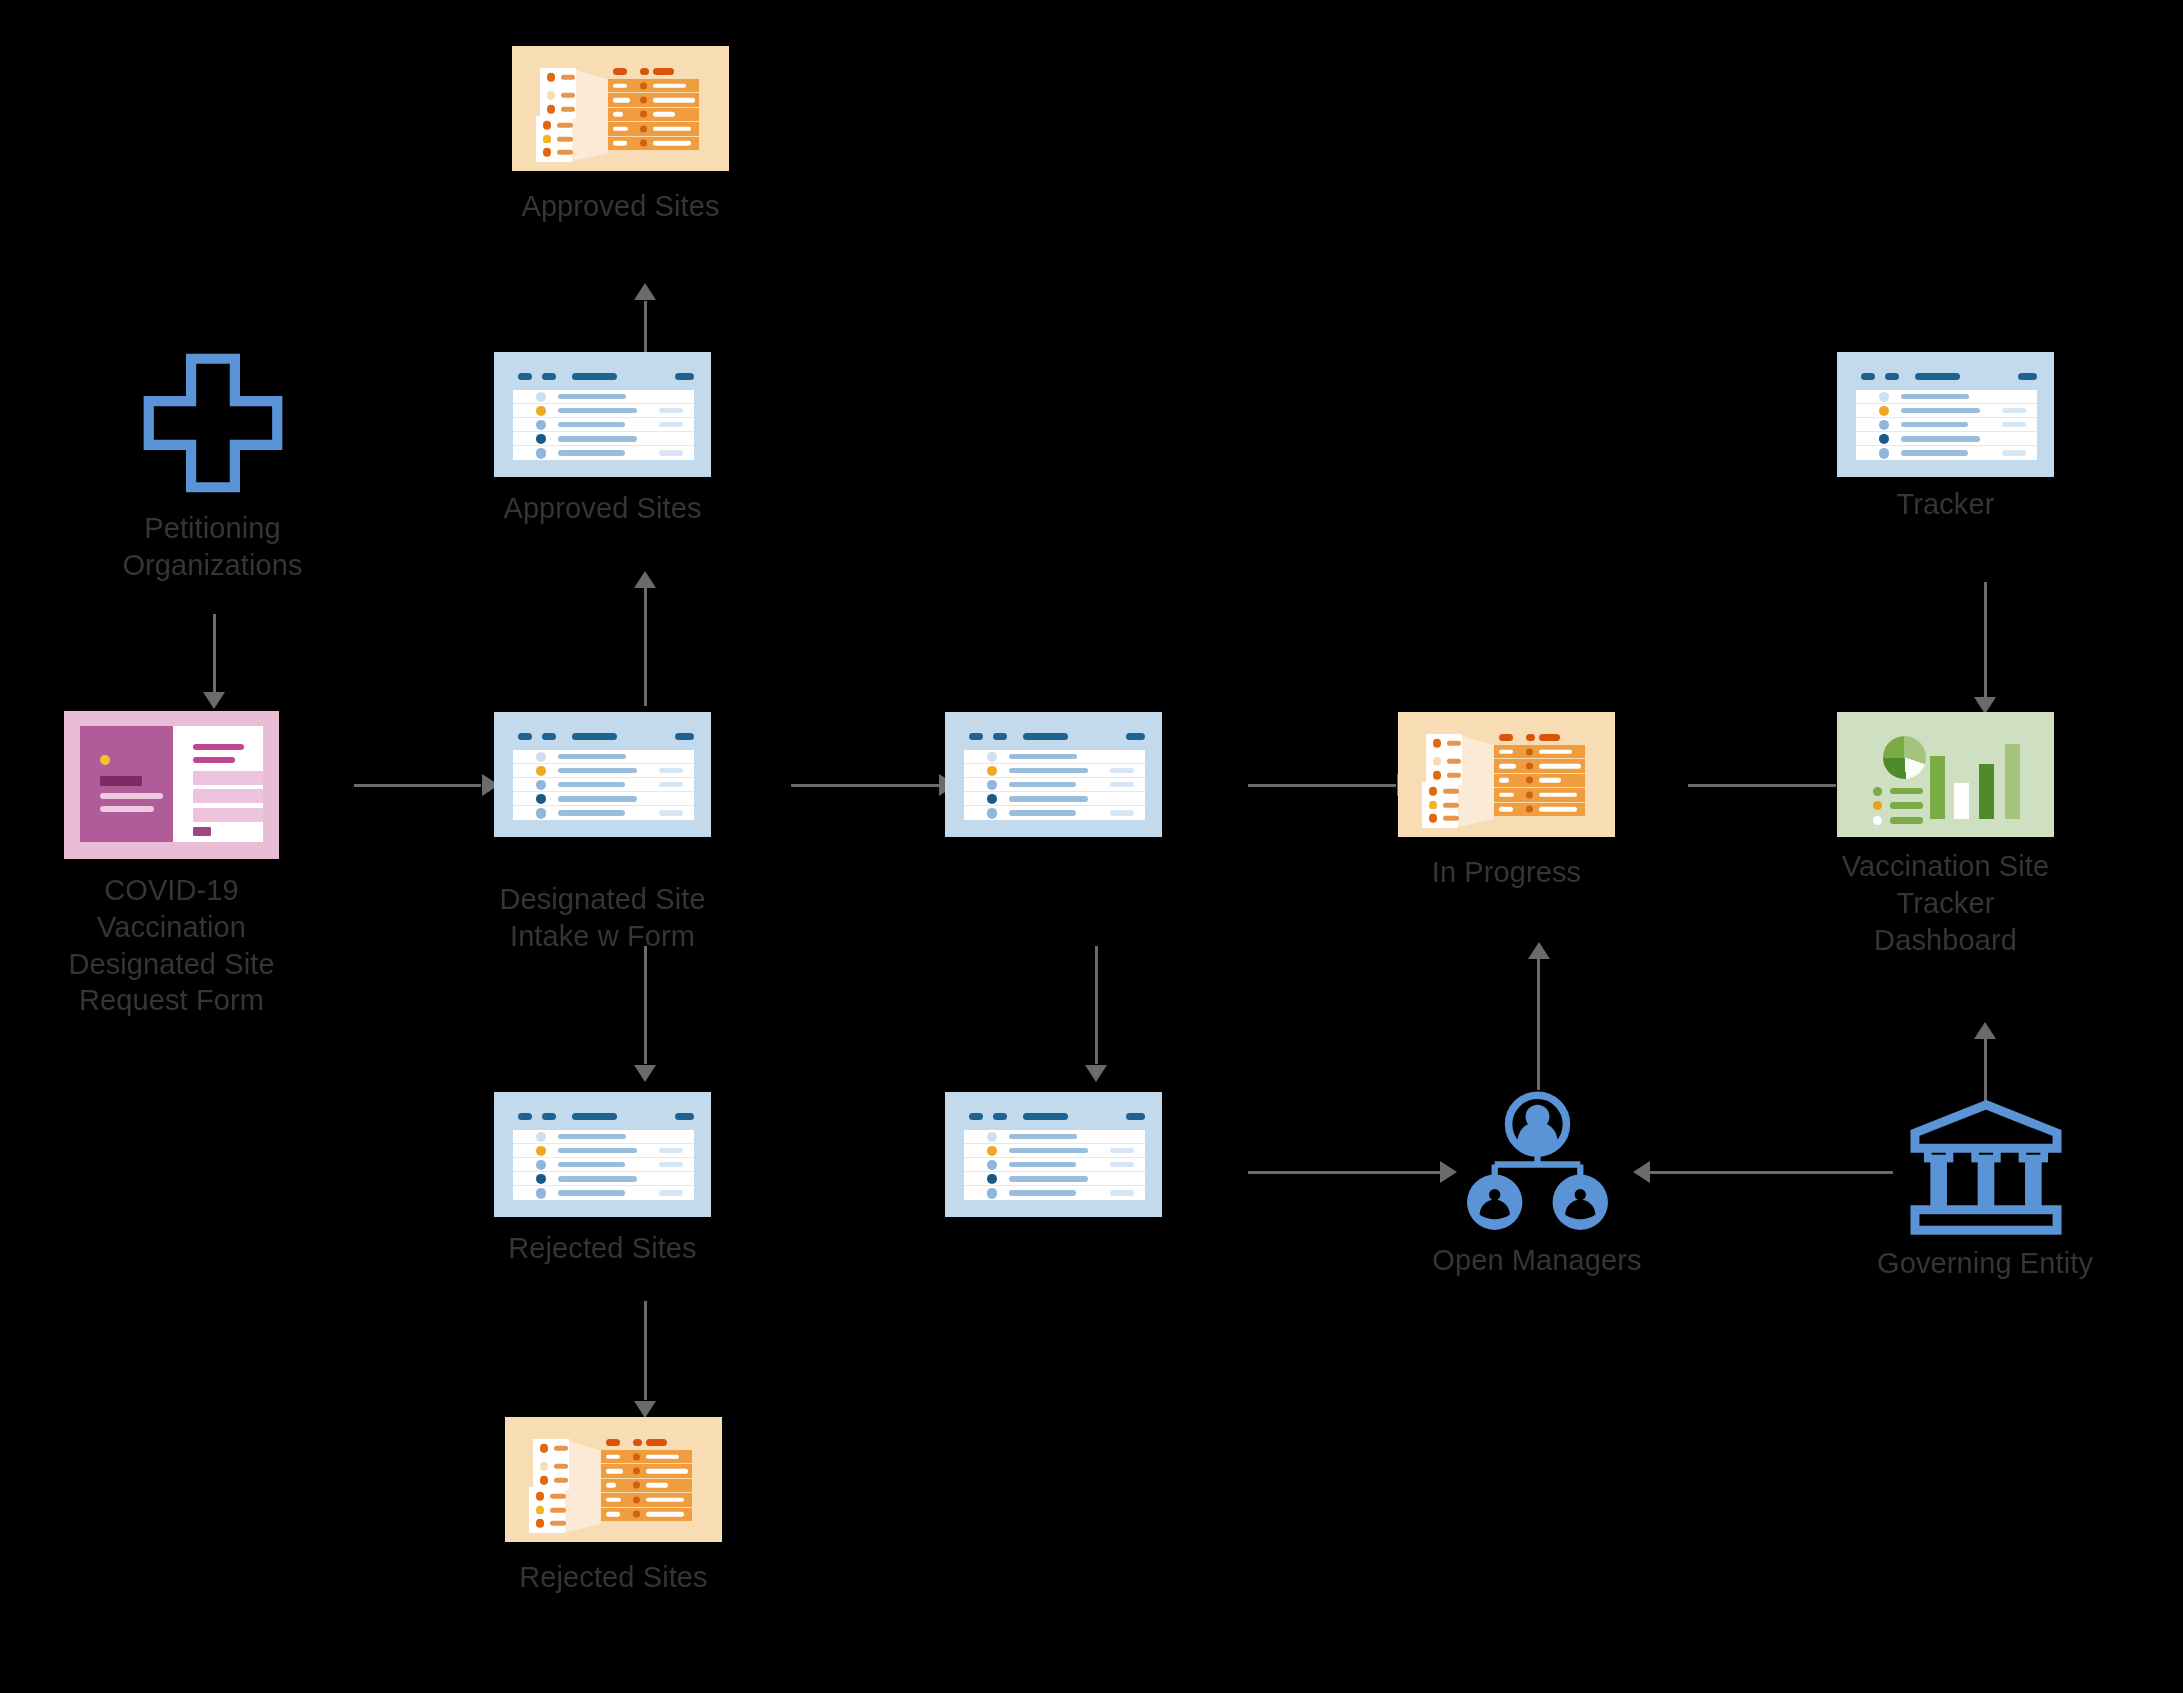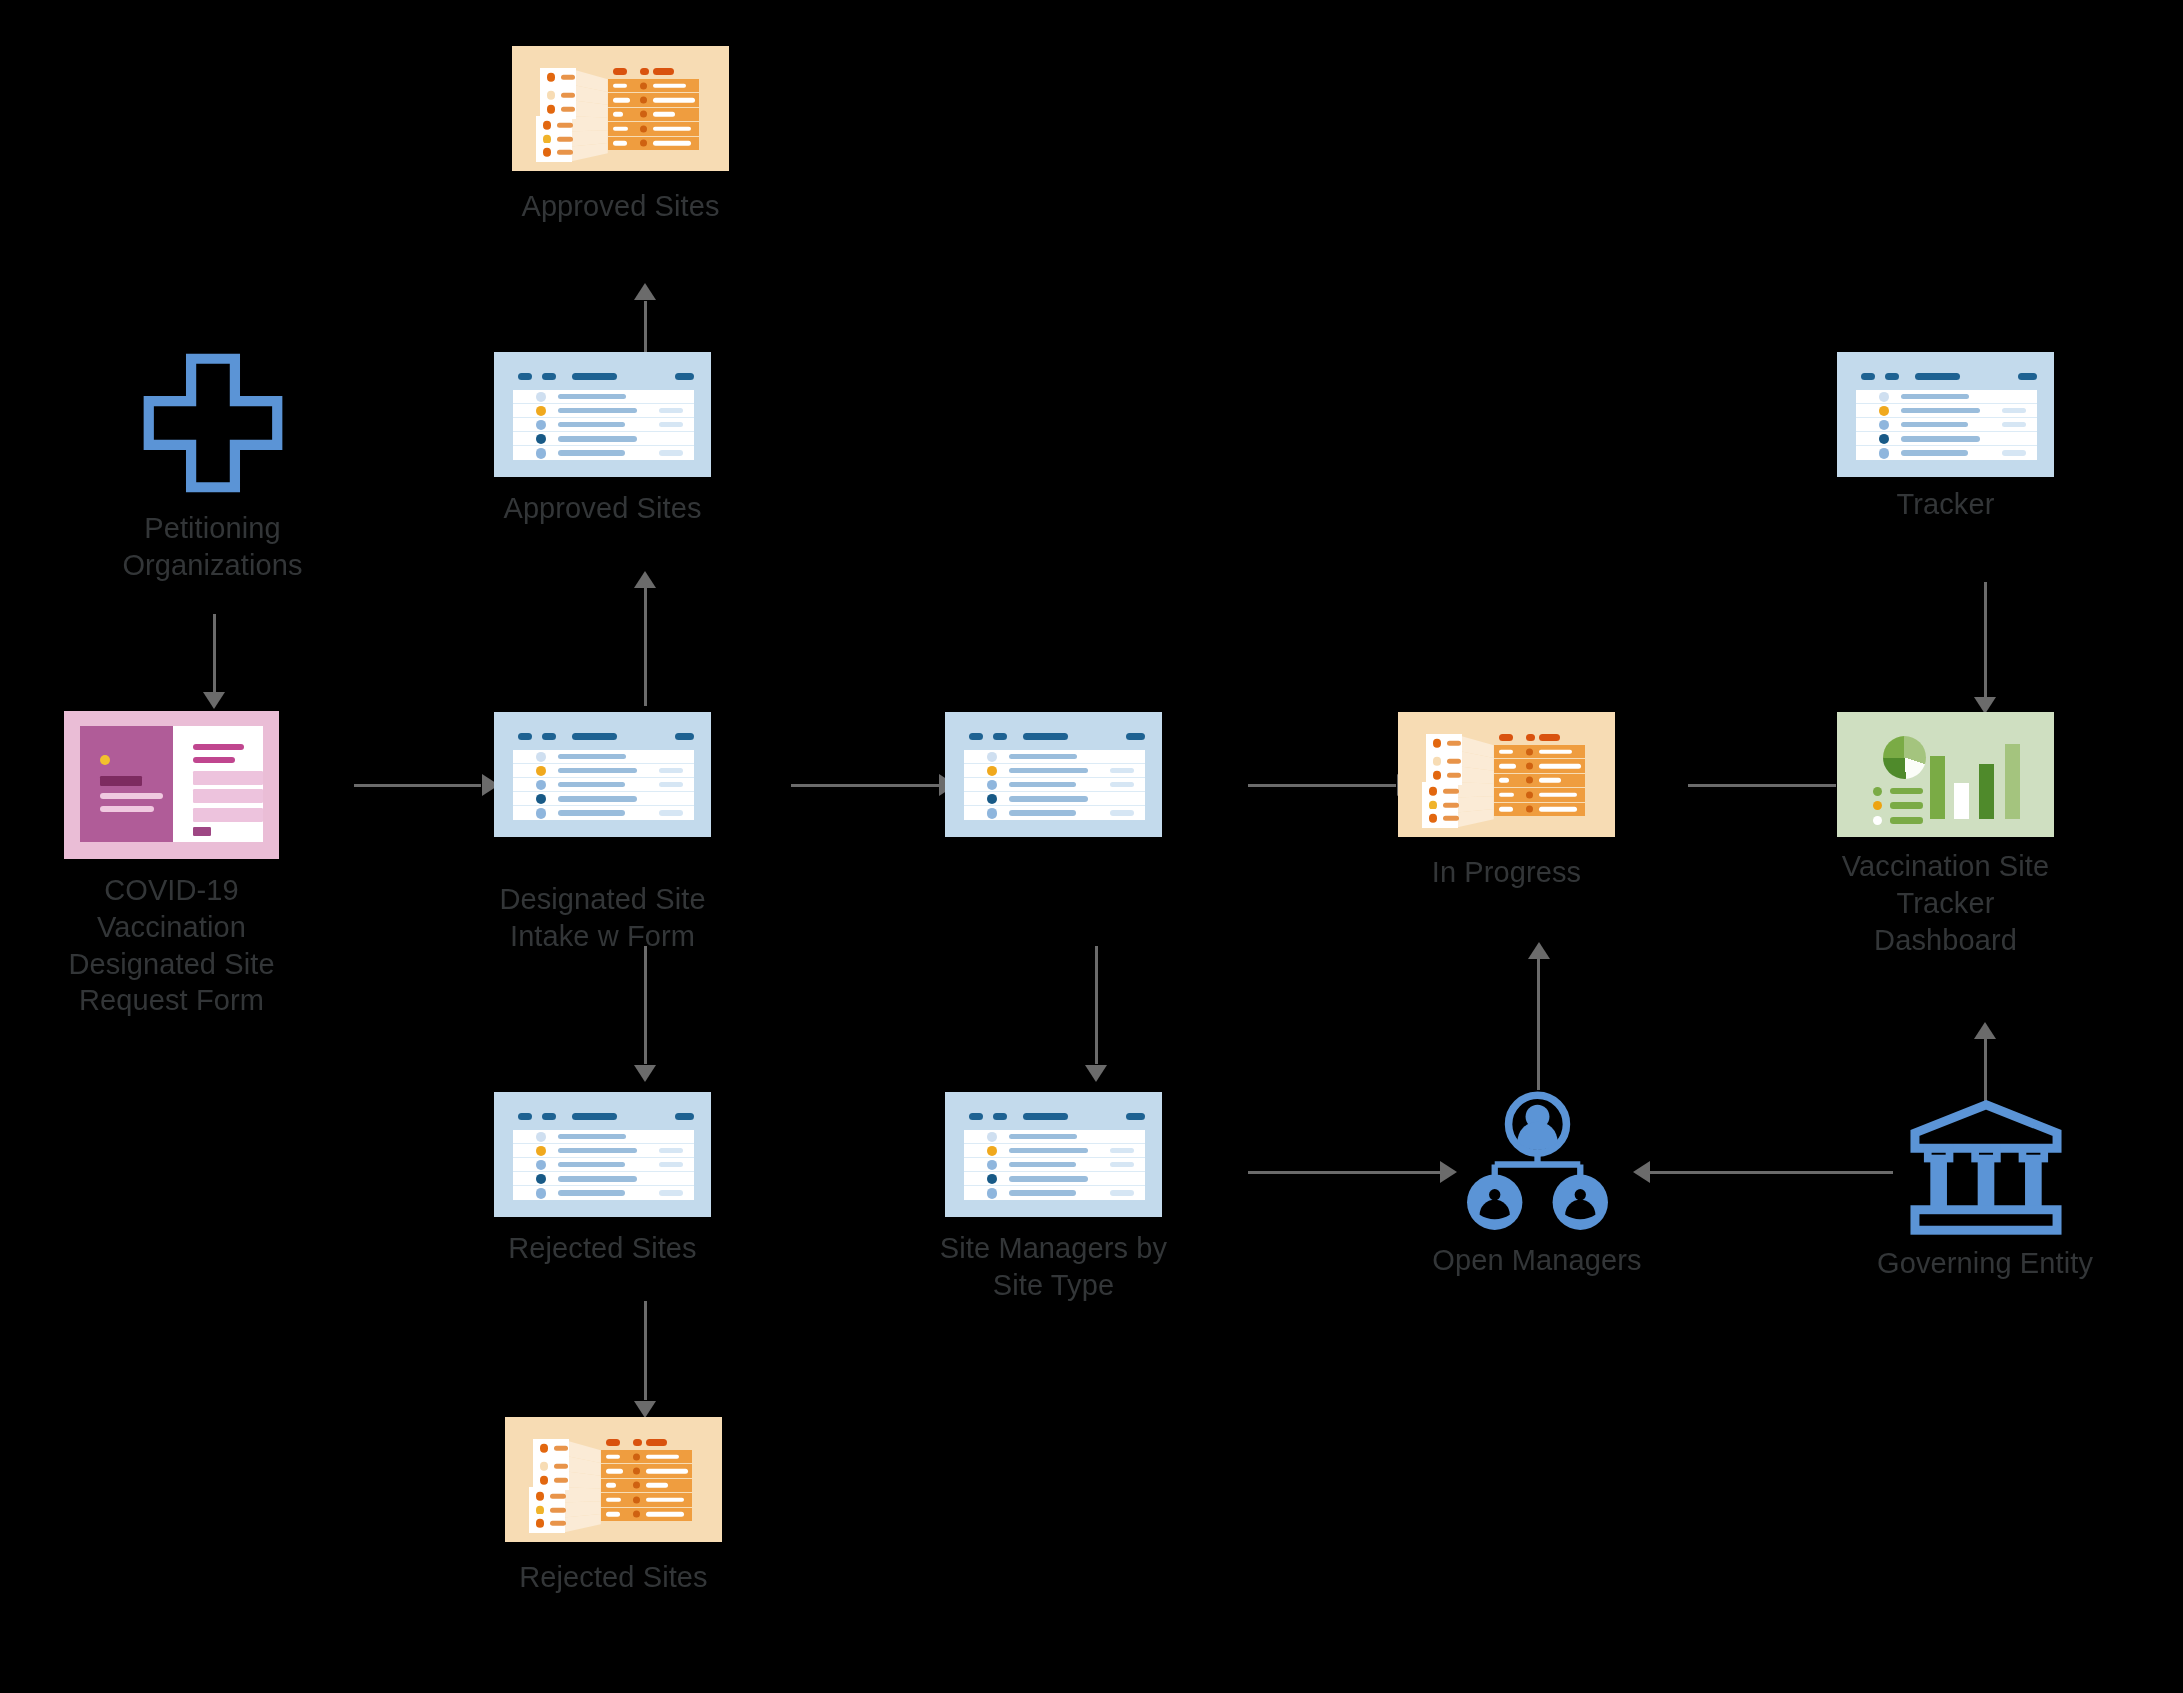--- a/index.html
+++ b/index.html
@@ -489,22 +489,20 @@
             <span class="dot" style="background:#185a87;"></span>
             <span class="bar" style="width:79px;"></span>
           </div>
         <div class="tc-row">
             <span class="dot" style="background:#8fb6dd;"></span>
             <span class="bar" style="width:67px;"></span>
             <span class="bar2"></span>
           </div>
       </div>
     </div>
-    <div class="caption" style="top:138px;width:301px;">Site Managers by
-Site Type</div>
   </div>
 
   <div class="node" style="left:1398px;top:712px;text-decoration:underline;">
     <div class="orangecard">
       <svg class="oc-fan" viewBox="0 0 340 196" preserveAspectRatio="none">
         <polygon points="100,38 150,52 150,72 100,62" fill="#fbebd6"></polygon>
         <polygon points="100,62 150,72 150,92 100,86" fill="#fbebd6"></polygon>
         <polygon points="100,86 150,92 150,112 88,110" fill="#fbebd6"></polygon>
         <polygon points="88,110 150,112 150,132 88,134" fill="#fbebd6"></polygon>
         <polygon points="88,134 150,132 150,152 88,158" fill="#fbebd6"></polygon>

